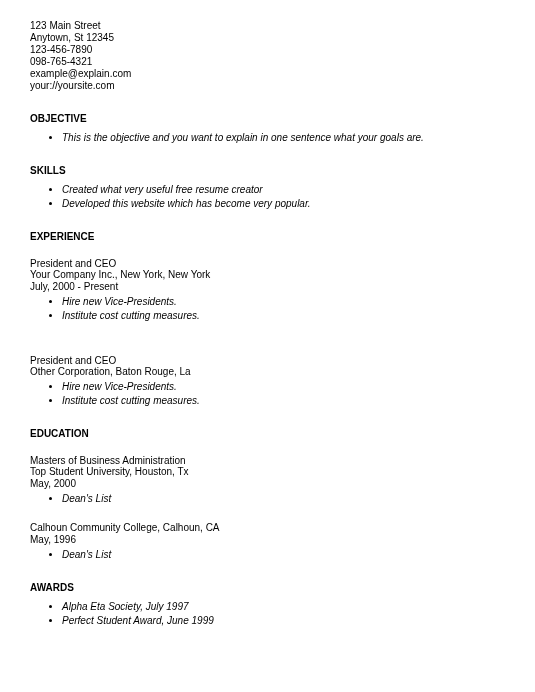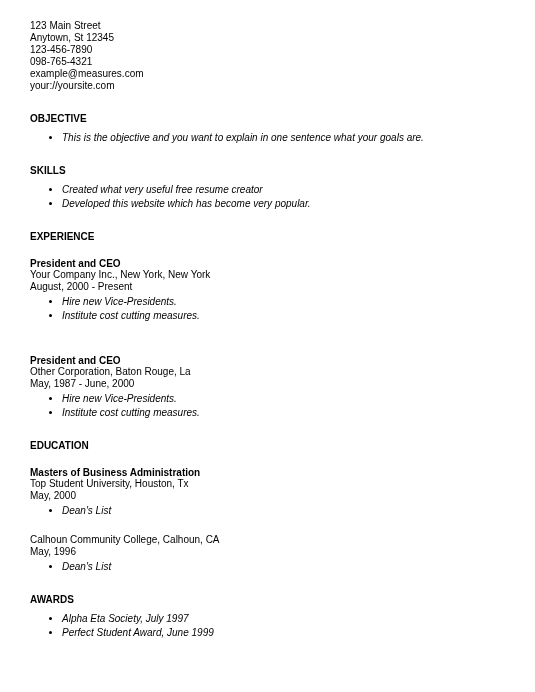--- a/index.html
+++ b/index.html
@@ -26,74 +26,73 @@
     }
     ul {
       margin: 4px 0 4px 0;
       padding-left: 32px;
     }
     li {
       margin-bottom: 3px;
       font-style: italic;
     }
     .job-title {
-      font-weight: bold;
+      font-weight: normal;
       margin-top: 16px;
     }
     .job-line {
       margin-bottom: 1px;
     }
     .job-block {
       margin-bottom: 4px;
     }
     .spacer {
       height: 14px;
     }
   </style>
 </head>
 <body>
 
 <div>
   <div class="header-line">123 Main Street</div>
   <div class="header-line">Anytown, St 12345</div>
   <div class="header-line">123-456-7890</div>
   <div class="header-line">098-765-4321</div>
-  <div class="header-line">example@measures.com</div>
+  <div class="header-line">example@explain.com</div>
   <div class="header-line">your://yoursite.com</div>
 </div>
 
 <div class="section-title">OBJECTIVE</div>
 <ul>
   <li>This is the objective and you want to explain in one sentence what your goals are.</li>
 </ul>
 
 <div class="section-title">SKILLS</div>
 <ul>
   <li>Created what very useful free resume creator</li>
   <li>Developed this website which has become very popular.</li>
 </ul>
 
 <div class="section-title">EXPERIENCE</div>
 
 <div class="job-block">
   <div class="job-title">President and CEO</div>
   <div class="job-line">Your Company Inc., New York, New York</div>
-  <div class="job-line">August, 2000 - Present</div>
+  <div class="job-line">July, 2000 - Present</div>
 </div>
 <ul>
   <li>Hire new Vice-Presidents.</li>
   <li>Institute cost cutting measures.</li>
 </ul>
 
 <div class="spacer"></div>
 
 <div class="job-block">
   <div class="job-title">President and CEO</div>
   <div class="job-line">Other Corporation, Baton Rouge, La</div>
-  <div class="job-line">May, 1987 - June, 2000</div>
 </div>
 <ul>
   <li>Hire new Vice-Presidents.</li>
   <li>Institute cost cutting measures.</li>
 </ul>
 
 <div class="section-title">EDUCATION</div>
 
 <div class="job-block">
   <div class="job-title">Masters of Business Administration</div>

